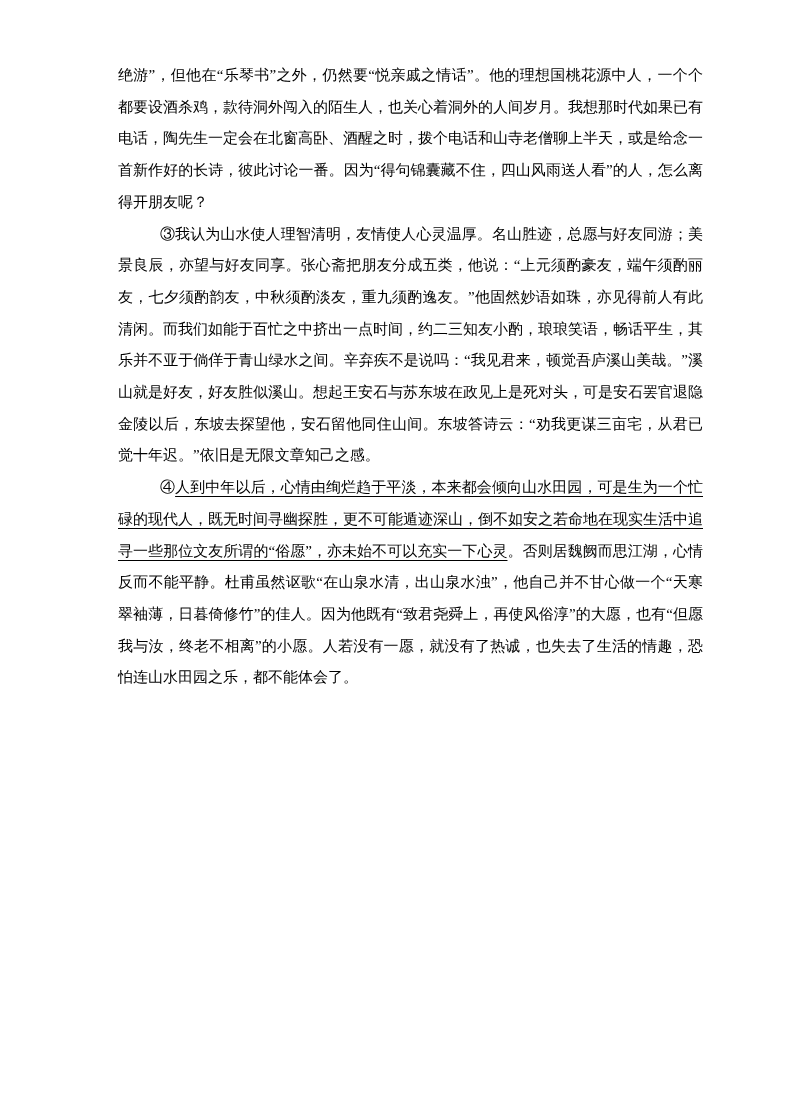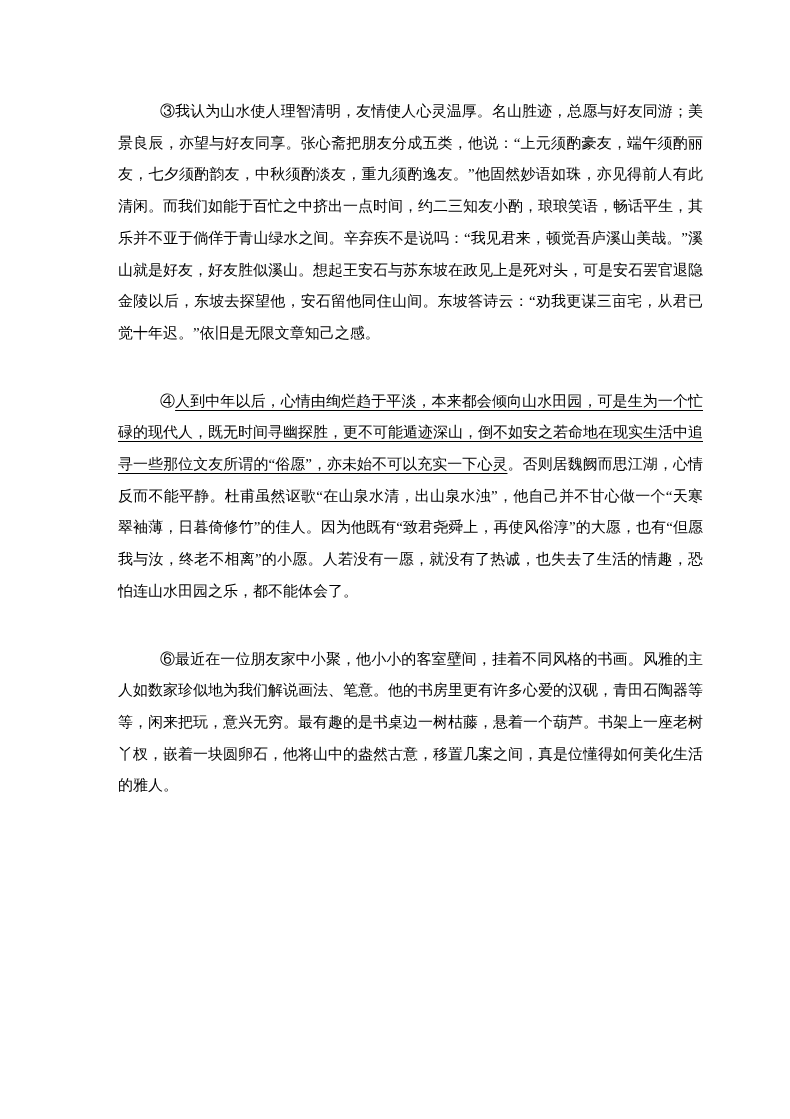--- a/index.html
+++ b/index.html
@@ -25,29 +25,28 @@
     line-height: 31.7px;
     text-align: justify;
     letter-spacing: 0px;
   }
   .para {
     margin: 0;
     padding: 0;
   }
   .para.indent {
     text-indent: 42px;
-    margin-top: 36px;
   }
   .u {
     text-decoration: underline;
     text-underline-offset: 4px;
   }
 </style>
 </head>
 <body>
 
 <div class="page">
   <div class="doc">
+      <p class="para"><span class="">绝游”，但他在“乐琴书”之外，仍然要“悦亲戚之情话”。他的理想国桃花源中人，一个个都要设酒杀鸡，款待洞外闯入的陌生人，也关心着洞外的人间岁月。我想那时代如果已有电话，陶先生一定会在北窗高卧、酒醒之时，拨个电话和山寺老僧聊上半天，或是给念一首新作好的长诗，彼此讨论一番。因为“得句锦囊藏不住，四山风雨送人看”的人，怎么离得开朋友呢？</span></p>
       <p class="para indent"><span class="">③我认为山水使人理智清明，友情使人心灵温厚。名山胜迹，总愿与好友同游；美景良辰，亦望与好友同享。张心斋把朋友分成五类，他说：“上元须酌豪友，端午须酌丽友，七夕须酌韵友，中秋须酌淡友，重九须酌逸友。”他固然妙语如珠，亦见得前人有此清闲。而我们如能于百忙之中挤出一点时间，约二三知友小酌，琅琅笑语，畅话平生，其乐并不亚于倘佯于青山绿水之间。辛弃疾不是说吗：“我见君来，顿觉吾庐溪山美哉。”溪山就是好友，好友胜似溪山。想起王安石与苏东坡在政见上是死对头，可是安石罢官退隐金陵以后，东坡去探望他，安石留他同住山间。东坡答诗云：“劝我更谋三亩宅，从君已觉十年迟。”依旧是无限文章知己之感。</span></p>
       <p class="para indent"><span class="">④</span><span class="u">人到中年以后，心情由绚烂趋于平淡，本来都会倾向山水田园，可是生为一个忙碌的现代人，既无时间寻幽探胜，更不可能遁迹深山，倒不如安之若命地在现实生活中追寻一些那位文友所谓的“俗愿”，亦未始不可以充实一下心灵</span><span class="">。否则居魏阙而思江湖，心情反而不能平静。杜甫虽然讴歌“在山泉水清，出山泉水浊”，他自己并不甘心做一个“天寒翠袖薄，日暮倚修竹”的佳人。因为他既有“致君尧舜上，再使风俗淳”的大愿，也有“但愿我与汝，终老不相离”的小愿。人若没有一愿，就没有了热诚，也失去了生活的情趣，恐怕连山水田园之乐，都不能体会了。</span></p>
-      <p class="para indent"><span class="">⑥最近在一位朋友家中小聚，他小小的客室壁间，挂着不同风格的书画。风雅的主人如数家珍似地为我们解说画法、笔意。他的书房里更有许多心爱的汉砚，青田石陶器等等，闲来把玩，意兴无穷。最有趣的是书桌边一树枯藤，悬着一个葫芦。书架上一座老树丫杈，嵌着一块圆卵石，他将山中的盎然古意，移置几案之间，真是位懂得如何美化生活的雅人。</span></p>
     </div>
 </div>
 
 </body></html>

